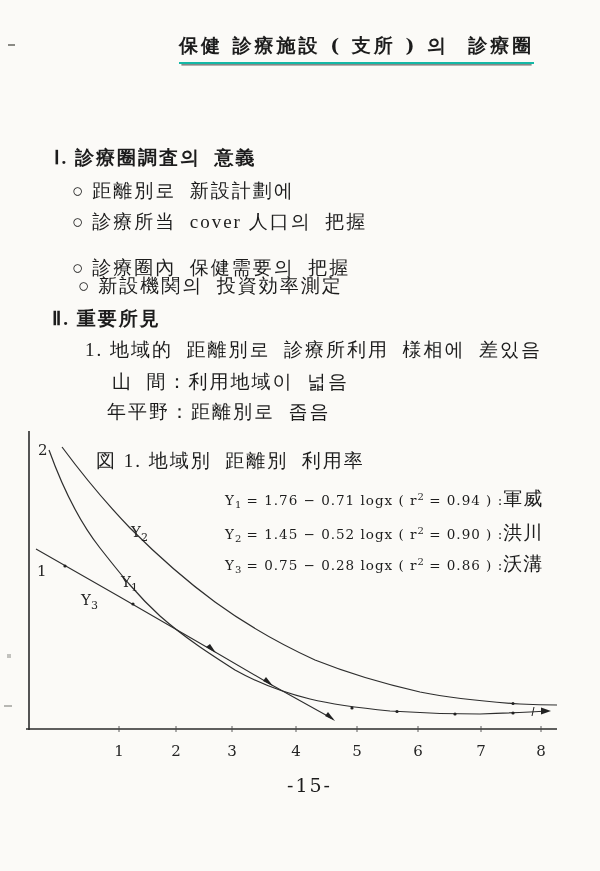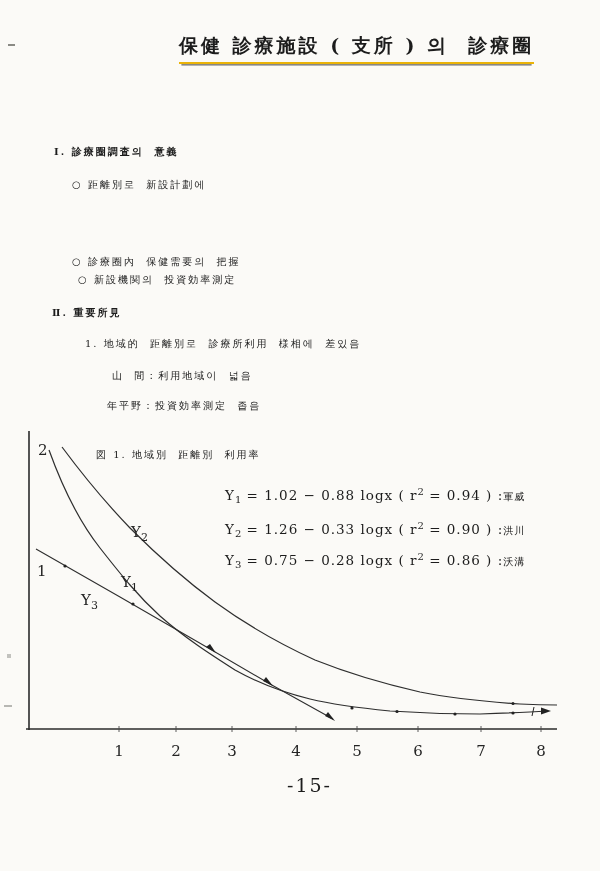--- a/index.html
+++ b/index.html
@@ -3,25 +3,25 @@
 <meta charset="utf-8">
 <style>
   html,body{margin:0;padding:0;background:#e8e6e0;}
   .page{
     position:relative; width:600px; height:871px; margin:0 auto;
     background:#fbfaf7; overflow:hidden;
     font-family:"DejaVu Serif","Liberation Serif",serif;
     color:#1c1c1c;
   }
   .t{position:absolute; white-space:pre; letter-spacing:1.5px;}
-  .cjk{font-size:10px; letter-spacing:2px;}
+  .cjk{font-size:19px; letter-spacing:2px;font-family:Liberation Serif, serif;}
   .title{
     font-size:19px; letter-spacing:3px; font-weight:bold;
     padding-bottom:3px;
-    border-bottom:2px solid #eab308;
+    border-bottom:2px solid #14b8a6;
     box-shadow:0 4px 0 -2.4px rgba(40,40,40,.55);
   }
   .eq{font-size:13.5px; letter-spacing:1px;}
   .eq sub{font-size:10px; vertical-align:-3px; letter-spacing:0;}
   .eq sup{font-size:10px; vertical-align:5px; letter-spacing:0;}
   .pageno{font-size:19px; letter-spacing:2px;}
   .speck{position:absolute; background:#8a8a85;}
   svg text{font-family:"DejaVu Serif","Liberation Serif",serif; fill:#242424;}
   .chart-layer{position:absolute; left:0; top:0; pointer-events:none;}
 </style>
@@ -31,33 +31,34 @@
 <div class="page">
 
   <div class="speck" style="left:8px;top:44px;width:7px;height:2px;"></div>
   <div class="speck" style="left:7px;top:654px;width:4px;height:4px;opacity:.5;"></div>
   <div class="speck" style="left:4px;top:705px;width:8px;height:2px;opacity:.6;"></div>
 
   <div class="t title" style="left:179px;top:33px;">保健 診療施設 ( 支所 ) 의  診療圈</div>
 
   <div class="t cjk" style="left:54px;top:145px;font-weight:bold;">Ⅰ. 診療圈調査의  意義</div>
   <div class="t cjk" style="left:72px;top:178px;">○ 距離別로  新設計劃에</div>
+  <div class="t cjk" style="left:72px;top:209px;">○ 診療所当  cover 人口의  把握</div>
   <div class="t cjk" style="left:72px;top:255px;">○ 診療圈內  保健需要의  把握</div>
   <div class="t cjk" style="left:78px;top:273px;">○ 新設機関의  投資効率測定</div>
 
   <div class="t cjk" style="left:52px;top:306px;font-weight:bold;">Ⅱ. 重要所見</div>
   <div class="t cjk" style="left:85px;top:337px;">1. 地域的  距離別로  診療所利用  様相에  差있음</div>
   <div class="t cjk" style="left:112px;top:369px;">山  間：利用地域이  넓음</div>
-  <div class="t cjk" style="left:107px;top:399px;">年平野：投資効率測定  좁음</div>
+  <div class="t cjk" style="left:107px;top:399px;">年平野：距離別로  좁음</div>
 
   <div class="t cjk" style="left:96px;top:448px;">図 1. 地域別  距離別  利用率</div>
 
-  <div class="t eq" style="left:225px;top:486px;"><span>Y</span><sub>1</sub><span> = 1.02 − 0.88 logx ( r</span><sup>2</sup><span> = 0.94 ) :</span><span class="cjk" style="letter-spacing:1px;">軍威</span></div>
+  <div class="t eq" style="left:225px;top:486px;"><span>Y</span><sub>1</sub><span> = 1.76 − 0.71 logx ( r</span><sup>2</sup><span> = 0.94 ) :</span><span class="cjk" style="letter-spacing:1px;">軍威</span></div>
 
-  <div class="t eq" style="left:225px;top:520px;"><span>Y</span><sub>2</sub><span> = 1.26 − 0.33 logx ( r</span><sup>2</sup><span> = 0.90 ) :</span><span class="cjk" style="letter-spacing:1px;">洪川</span></div>
+  <div class="t eq" style="left:225px;top:520px;"><span>Y</span><sub>2</sub><span> = 1.45 − 0.52 logx ( r</span><sup>2</sup><span> = 0.90 ) :</span><span class="cjk" style="letter-spacing:1px;">洪川</span></div>
 
   <div class="t eq" style="left:225px;top:551px;"><span>Y</span><sub>3</sub><span> = 0.75 − 0.28 logx ( r</span><sup>2</sup><span> = 0.86 ) :</span><span class="cjk" style="letter-spacing:1px;">沃溝</span></div>
 
   <svg class="chart-layer" width="600" height="871" viewBox="0 0 600 871">
 
     <line x1="29" y1="431" x2="29" y2="730" stroke="#2b2b2b" stroke-width="1.6"></line>
     <line x1="26" y1="729" x2="557" y2="729" stroke="#2b2b2b" stroke-width="1.4"></line>
 
     <g stroke="#4a4a4a" stroke-width="0.9">
       <line x1="119" y1="726" x2="119" y2="732"></line>

